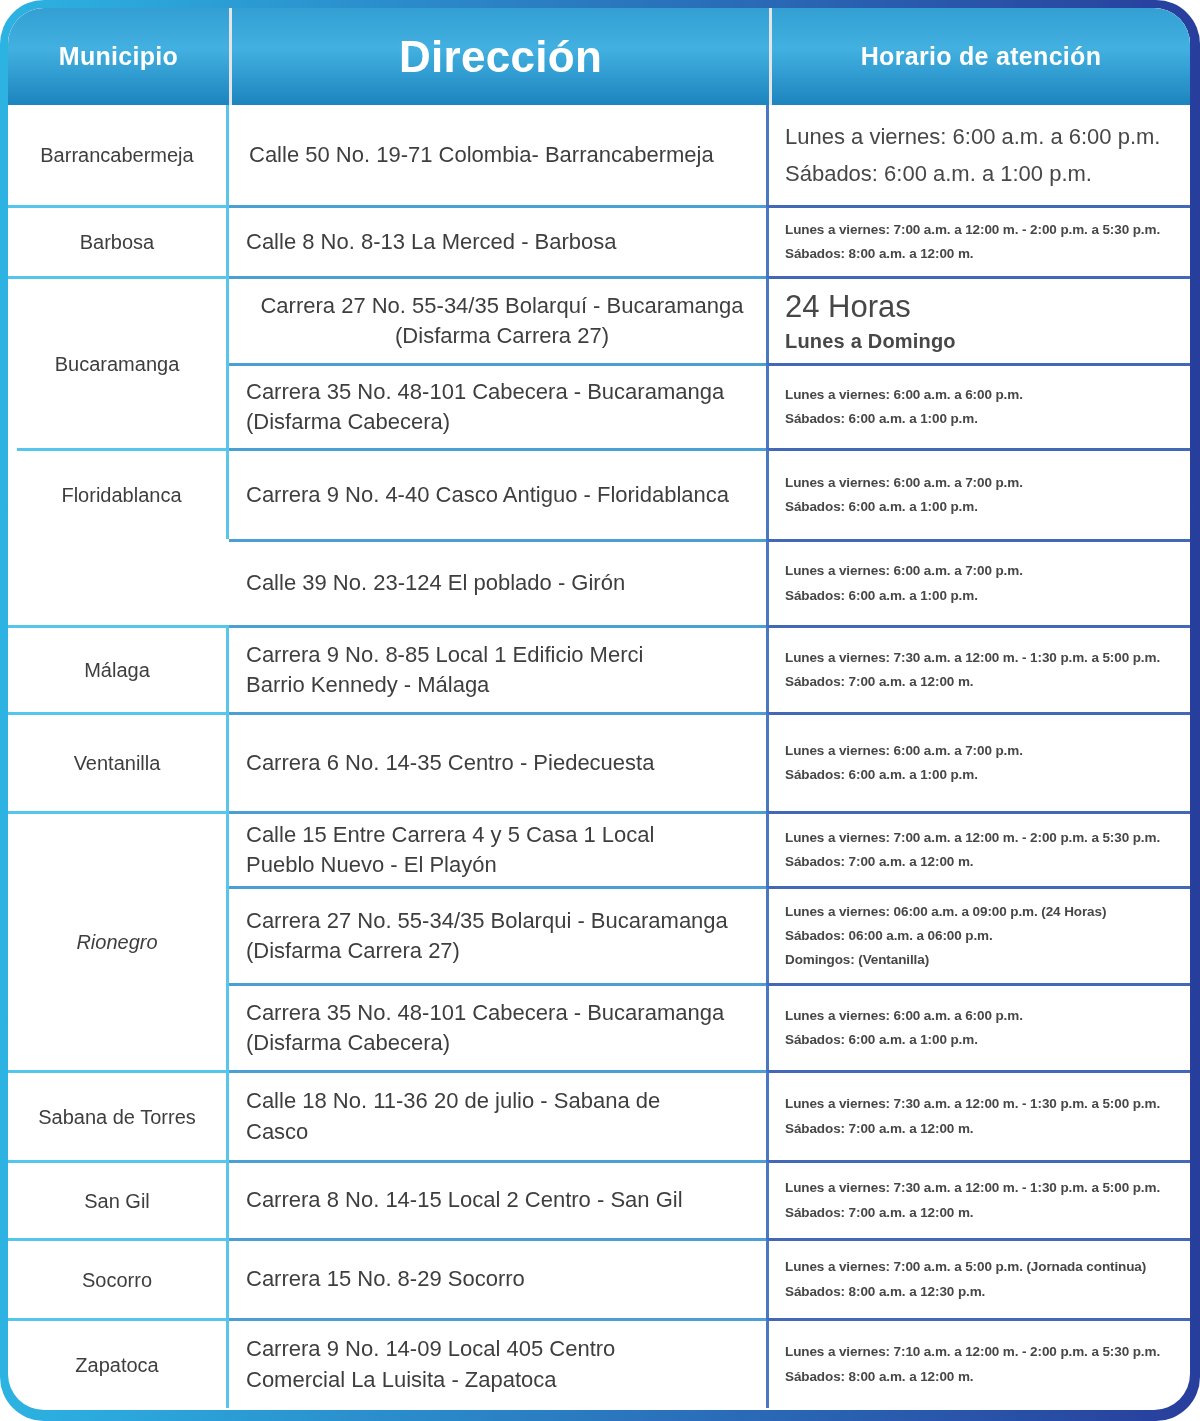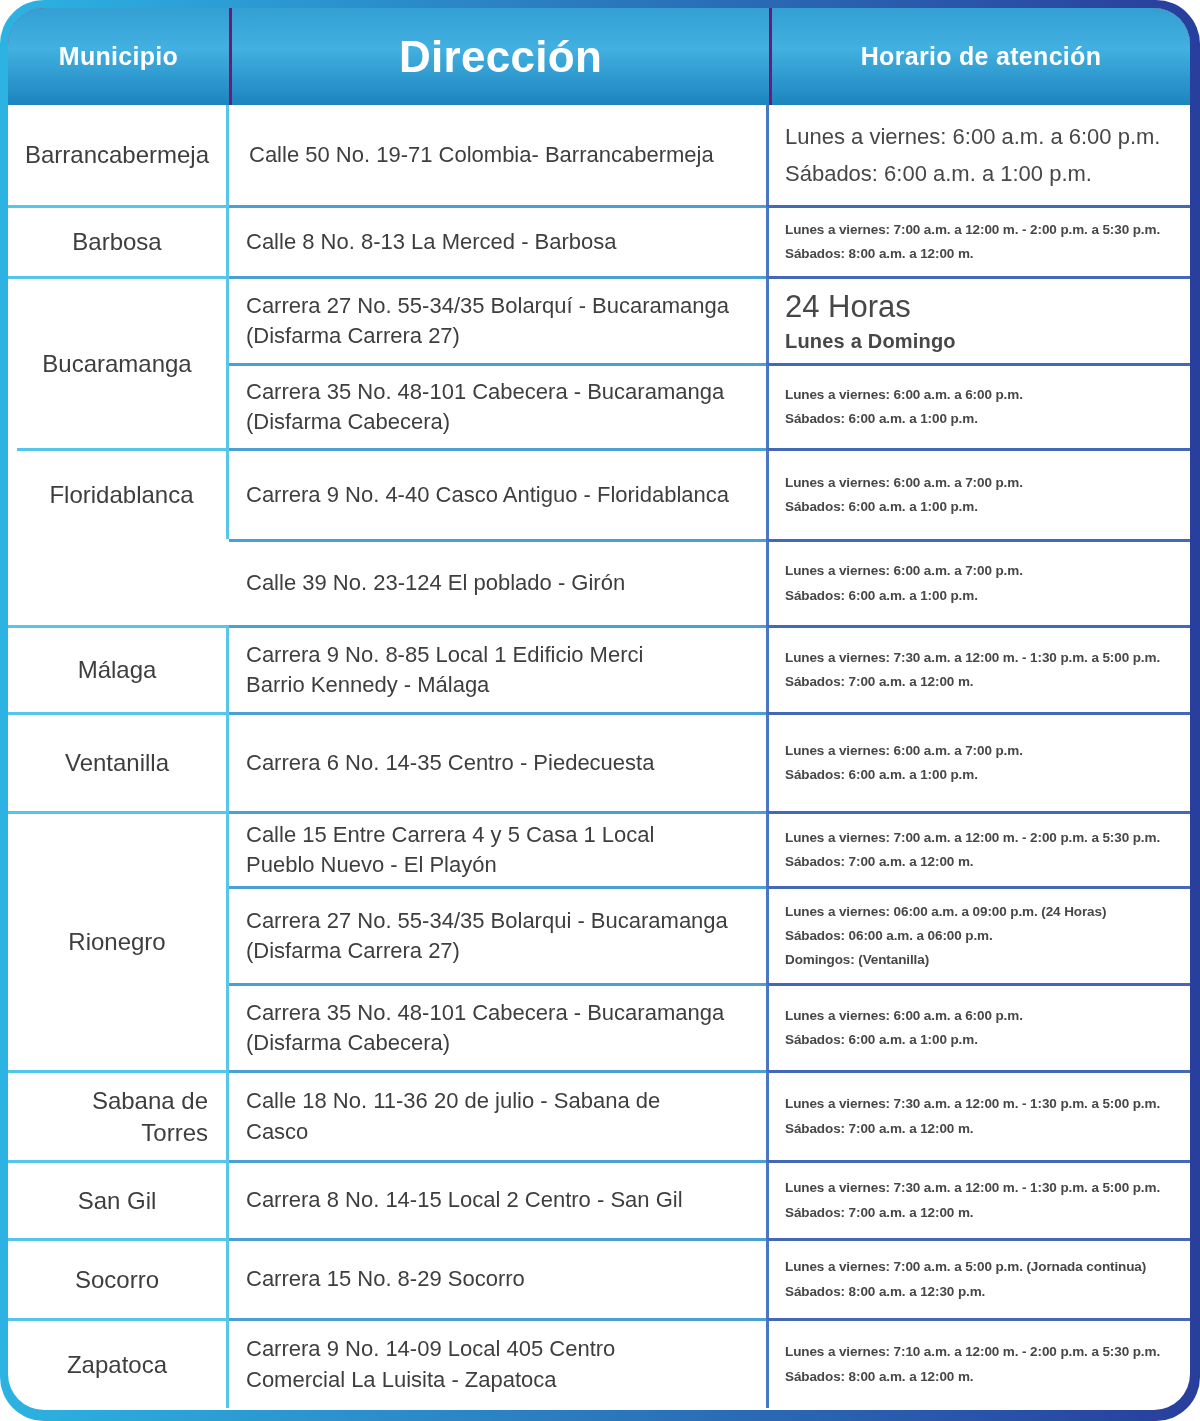--- a/index.html
+++ b/index.html
@@ -11,38 +11,38 @@
     background:linear-gradient(90deg,var(--accentCyan),var(--accentNavy));
   }
   .inner{
     box-sizing:border-box;width:100%;height:100%;
     background:#ffffff;border-radius:36px;overflow:hidden;
     display:flex;flex-direction:column;
   }
   .hdr{
     height:97px;flex:0 0 97px;
     display:grid;grid-template-columns:221px 537px 1fr;column-gap:3px;
-    background:#701a75;
+    background:#e5e5e5;
   }
   .hcell{
     background:linear-gradient(180deg,var(--headerTop) 0%,var(--headerMid) 42%,var(--headerBottom) 100%);
     color:#ffffff;font-weight:bold;
     display:flex;align-items:center;justify-content:center;
     letter-spacing:.3px;
   }
   .h1,.h3{font-size:25px;}
   .h2{font-size:44px;}
   .tbody{
     flex:1;display:grid;grid-template-columns:221px 537px 1fr;
     color:var(--textDark);
   }
   .muni{
     grid-column:1;
     display:flex;align-items:center;justify-content:center;text-align:right;
-    font-size:24px;line-height:1.3;padding:0 18px;box-sizing:border-box;
+    font-size:20px;line-height:1.3;padding:0 18px;box-sizing:border-box;
     border-right:3px solid var(--columnLineCyan);
   }
   .muni.gs{border-top:3px solid var(--dividerCyan);}
   .dir{
     grid-column:2;
     display:flex;flex-direction:column;justify-content:center;
     font-size:22px;line-height:1.38;padding:6px 8px 6px 20px;box-sizing:border-box;
   }
   .dir.rs{border-top:3px solid var(--dividerMid);padding-left:17px;}
   .hor{
@@ -78,21 +78,21 @@
         </div>
         <div class="muni gs" style="grid-row: 2 / span 1;">Barbosa</div>
         <div class="dir rs" style="grid-row: 2;">
           <div>Calle 8 No. 8-13 La Merced - Barbosa</div>
         </div>
         <div class="hor rs" style="grid-row: 2;">
           <div class="sm">Lunes a viernes: 7:00 a.m. a 12:00 m. - 2:00 p.m. a 5:30 p.m.</div>
           <div class="sm">Sábados: 8:00 a.m. a 12:00 m.</div>
         </div>
         <div class="muni gs" style="grid-row: 3 / span 2;">Bucaramanga</div>
-        <div class="dir rs" style="grid-row: 3;">
+        <div class="dir rs" style="grid-row: 3; align-items: center;">
           <div>Carrera 27 No. 55-34/35 Bolarquí - Bucaramanga</div>
           <div>(Disfarma Carrera 27)</div>
         </div>
         <div class="hor rs" style="grid-row: 3;">
           <div class="xl">24 Horas</div>
           <div class="md">Lunes a Domingo</div>
         </div>
         <div class="dir rs" style="grid-row: 4;">
           <div>Carrera 35 No. 48-101 Cabecera - Bucaramanga</div>
           <div>(Disfarma  Cabecera)</div>
@@ -126,21 +126,21 @@
           <div class="sm">Sábados: 7:00 a.m. a 12:00 m.</div>
         </div>
         <div class="muni gs" style="grid-row: 8 / span 1;">Ventanilla</div>
         <div class="dir rs" style="grid-row: 8;">
           <div>Carrera 6 No. 14-35 Centro - Piedecuesta</div>
         </div>
         <div class="hor rs" style="grid-row: 8;">
           <div class="sm">Lunes a viernes: 6:00 a.m. a 7:00 p.m.</div>
           <div class="sm">Sábados: 6:00 a.m. a 1:00 p.m.</div>
         </div>
-        <div class="muni gs" style="grid-row: 9 / span 3;">Rionegro</div>
+        <div class="muni gs" style="grid-row: 9 / span 3; font-style: italic;">Rionegro</div>
         <div class="dir rs" style="grid-row: 9;">
           <div>Calle 15 Entre Carrera 4 y 5 Casa 1 Local</div>
           <div>Pueblo Nuevo - El Playón</div>
         </div>
         <div class="hor rs" style="grid-row: 9;">
           <div class="sm">Lunes a viernes: 7:00 a.m. a 12:00 m. - 2:00 p.m. a 5:30 p.m.</div>
           <div class="sm">Sábados: 7:00 a.m. a 12:00 m.</div>
         </div>
         <div class="dir rs" style="grid-row: 10;">
           <div>Carrera 27 No. 55-34/35 Bolarqui - Bucaramanga</div>

